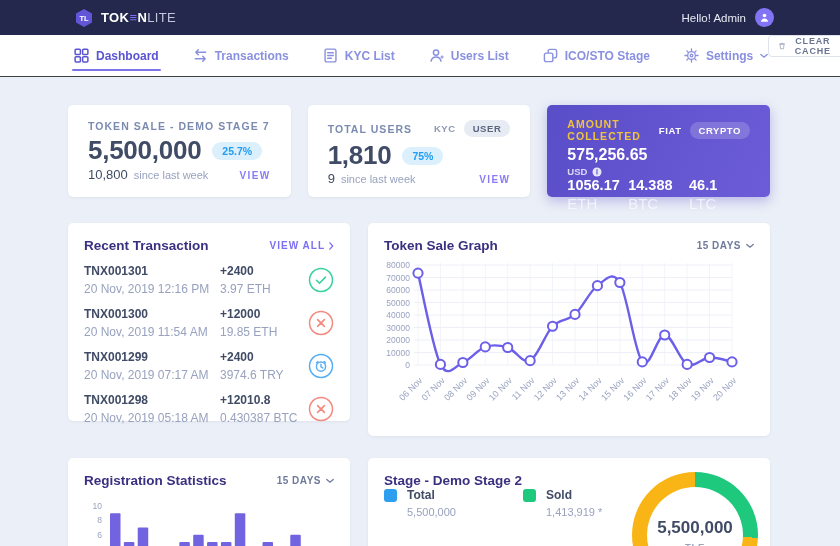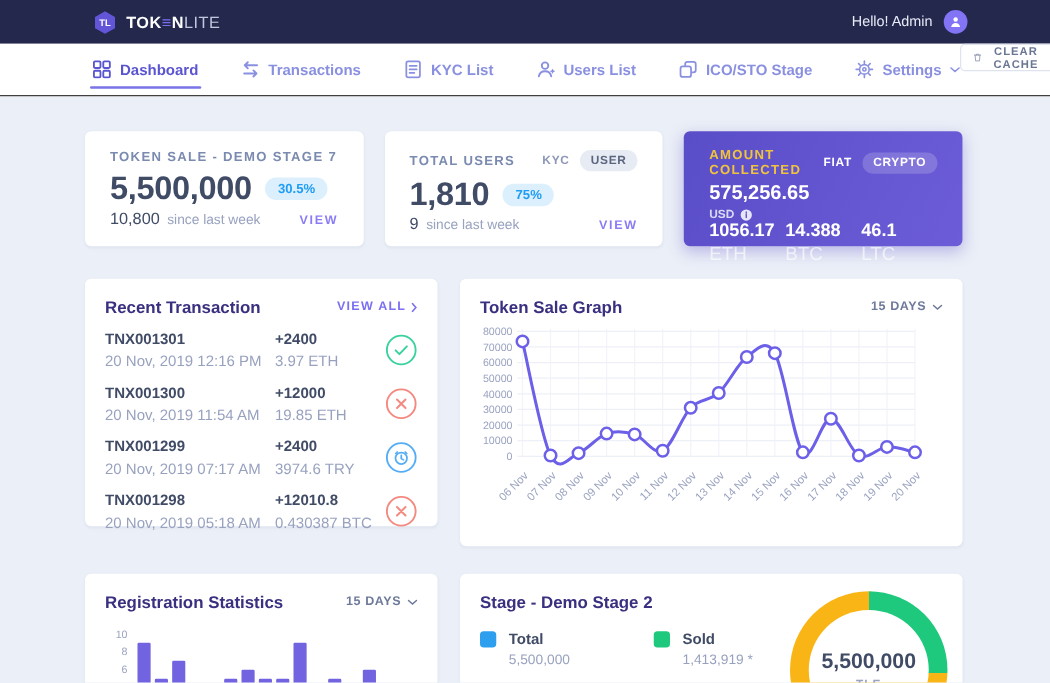--- a/index.html
+++ b/index.html
@@ -65,21 +65,21 @@
   .tx-c1{flex:1}
   .tx-c2{width:88px}
   .tx-id,.tx-amt{font-size:12px;font-weight:700;color:#404b66}
   .tx-date,.tx-eq{font-size:12px;color:#98a2bf;margin-top:4px}
   .status-ic{width:26px;height:26px;cursor:pointer}
   
   .chart-wrap{margin-top:4px}
   text{font-family:"Liberation Sans",sans-serif}
   
   .stage-panel{height:140px;position:relative}
-  .legend{margin-top:15px;display:grid;grid-template-columns:127px auto;column-gap:12px;row-gap:15px;width:270px}
+  .legend{display:grid;grid-template-columns:127px auto;column-gap:12px;row-gap:15px;width:270px}
   .lg-item{display:flex;gap:10px}
   .lg-sq{width:13px;height:13px;border-radius:3px;margin-top:1px;flex:0 0 13px}
   .lg-label{font-size:12px;font-weight:700;color:#404b66}
   .lg-val{font-size:11px;color:#98a2bf;margin-top:4px}
   .donut{position:absolute;top:14px;right:12px;width:126px;height:126px;border-radius:50%}
   .donut::after{content:"";position:absolute;inset:15px;border-radius:50%;background:#fff}
   .donut-center{position:absolute;inset:0;display:flex;flex-direction:column;align-items:center;justify-content:center;z-index:1}
   .donut-val{font-size:17px;font-weight:700;color:#404b66}
   .donut-unit{font-size:9.5px;font-weight:700;letter-spacing:.08em;color:#9aa3c0;margin-top:3px}
 </style>
@@ -167,21 +167,21 @@
 
 <div class="content">
 
   <div class="cards-row">
     <div class="card">
       <div class="card-head">
         <div class="card-title">TOKEN SALE - DEMO STAGE 7</div>
       </div>
       <div class="value-row">
         <span class="big-val">5,500,000</span>
-        <span class="badge">30.5%</span>
+        <span class="badge">25.7%</span>
       </div>
       <div class="card-foot">
         <span class="delta">10,800</span>
         <span class="delta-cap">since last week</span>
         <span class="view-link">VIEW</span>
       </div>
     </div>
 
     <div class="card">
       <div class="card-head">

